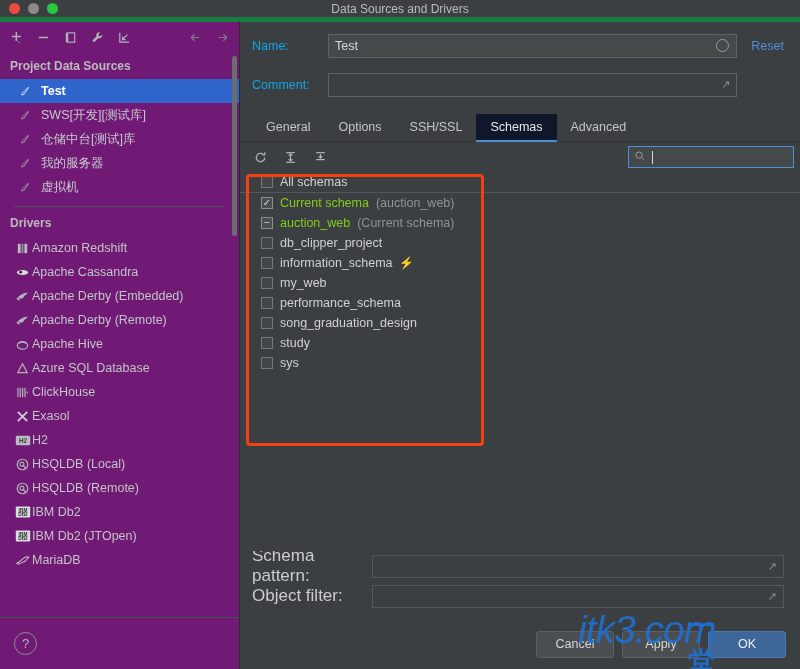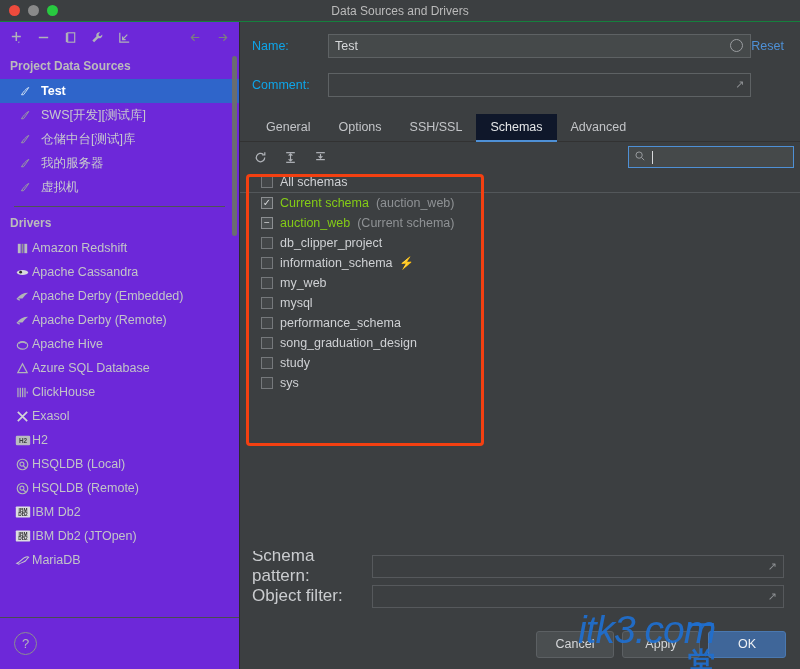--- a/index.html
+++ b/index.html
@@ -8,40 +8,40 @@
     background: #3c3f41;
     font-family: "Liberation Sans", sans-serif;
     overflow: hidden;
   }
   body { position: relative; }
 
   
   .titlebar {
     height: 22px; width: 100%;
     background: #3c3f41;
-    border-bottom: 1px solid #15803d;
+    border-bottom: 5px solid #15803d;
     display: flex; align-items: center;
     position: relative;
   }
   .traffic { display: flex; gap: 8px; padding-left: 9px; }
   .dot { width: 11px; height: 11px; border-radius: 50%; }
   .dot.red { background: #ee4b3d; }
   .dot.yellow { background: #8a8a8a; }
   .dot.green { background: #28c940; }
   .win-title {
     position: absolute; left: 0; right: 0; text-align: center;
     font-size: 12px; color: #bbbbbb; pointer-events: none;
   }
 
   
   .body-wrap { display: flex; height: 647px; width: 800px; }
 
   
   .sidebar {
-    width: 240px; background: #6d28d9;
+    width: 240px; background: #701a75;
     display: flex; flex-direction: column;
     border-right: 1px solid #2b2b2b;
     position: relative;
   }
   .side-toolbar {
     height: 30px; display: flex; align-items: center;
     padding: 0 8px; gap: 10px;
   }
   .tb-ico {
     width: 17px; height: 17px; display: flex;
@@ -114,21 +114,21 @@
   .field-box.plain { background: #3c3f41; }
   .field-val { font-size: 12.5px; color: #d6d8da; }
   .fld-adorn {
     position: absolute; right: 6px; color: #8d9093; font-size: 11px;
   }
   .circle-adorn {
     position: absolute; right: 7px; width: 13px; height: 13px;
     border: 1px solid #9a9da0; border-radius: 50%;
   }
   .reset-link {
-    font-size: 12.5px; color: #4e90d6; cursor: pointer;
+    margin-left: 14px; font-size: 12.5px; color: #4e90d6; cursor: pointer;
   }
 
   
   .tabs {
     display: flex; align-items: flex-end; height: 31px;
     margin-top: 11px; padding-left: 12px;
     border-bottom: 1px solid #323232;
   }
   .tab {
     padding: 6px 14px 7px 14px; font-size: 12.5px;
@@ -562,24 +562,20 @@
             <span class="cb dim"></span>
             <span>information_schema</span>
             <span class="bolt">⚡</span>
           </div>
           <div class="sch-row">
             <span class="cb dim"></span>
             <span>my_web</span>
           </div>
           <div class="sch-row">
             <span class="cb dim"></span>
-            <span>mysql</span>
-          </div>
-          <div class="sch-row">
-            <span class="cb dim"></span>
             <span>performance_schema</span>
           </div>
           <div class="sch-row">
             <span class="cb dim"></span>
             <span>song_graduation_design</span>
           </div>
           <div class="sch-row">
             <span class="cb dim"></span>
             <span>study</span>
           </div>

